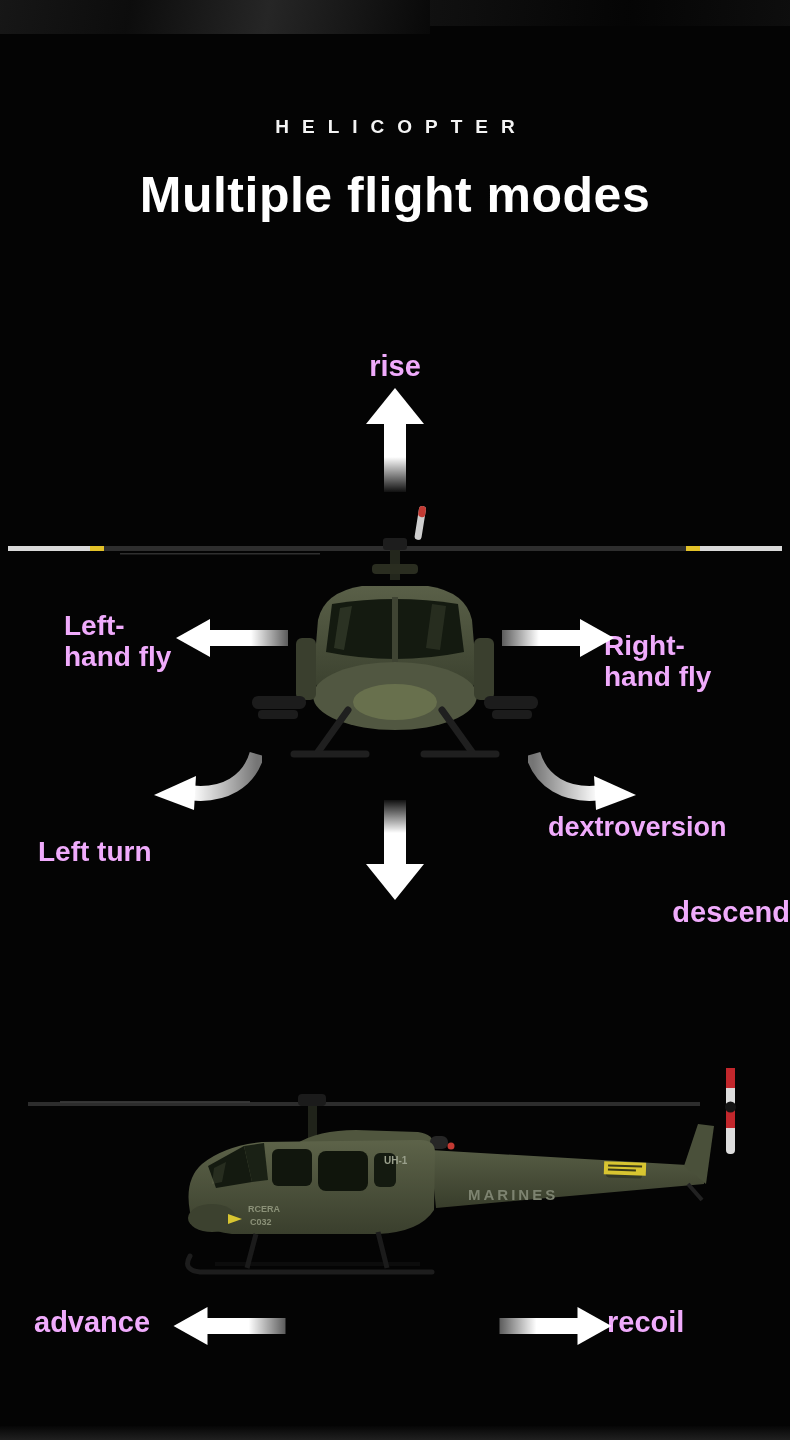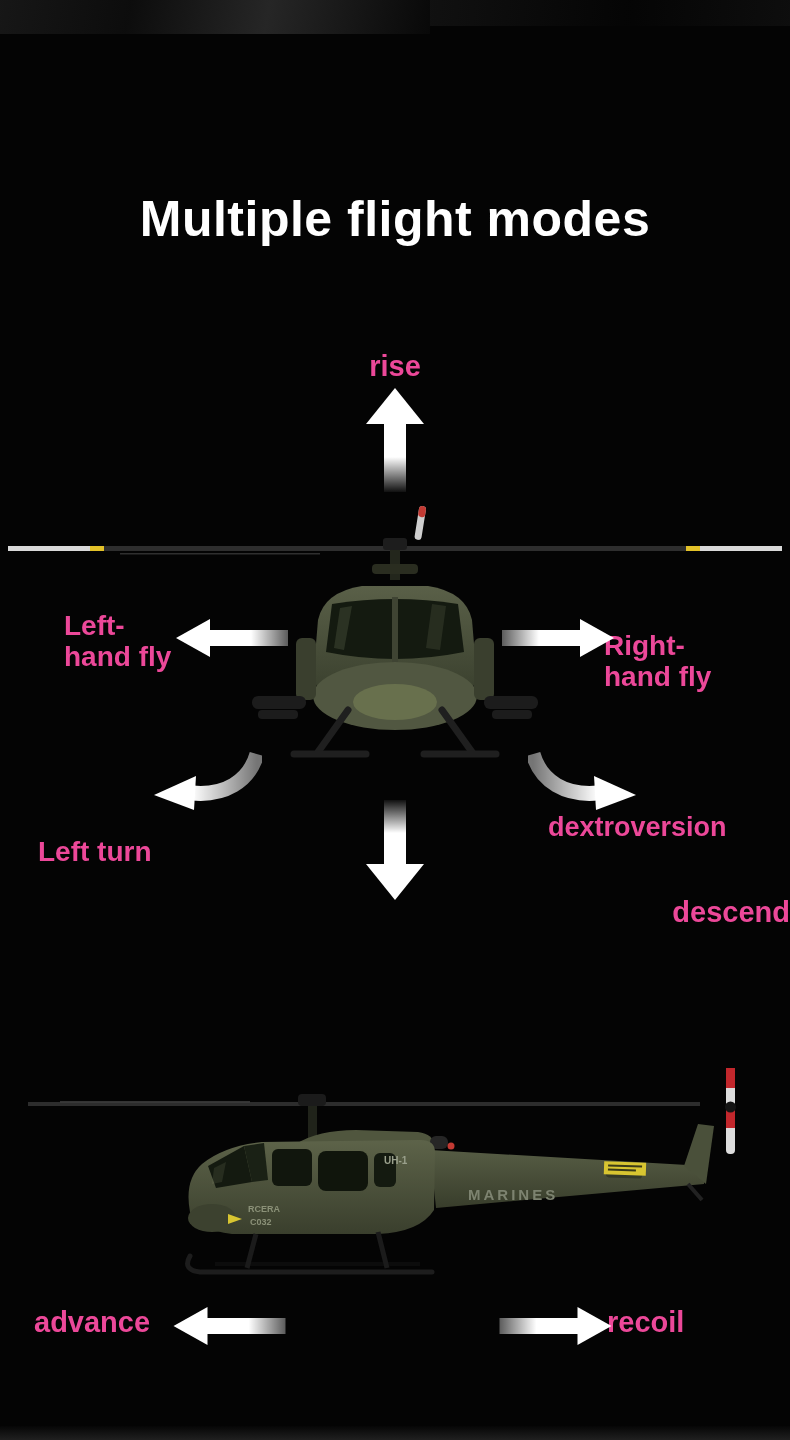--- a/index.html
+++ b/index.html
@@ -9,24 +9,24 @@
   
   .tex-top-left{position:absolute;top:0;left:0;width:430px;height:34px;opacity:.85;
     background:linear-gradient(100deg,#1a1a1a 0%,#0e0e0e 30%,#2c2c2c 62%,#090909 100%);}
   .tex-top-right{position:absolute;top:0;left:430px;width:360px;height:26px;opacity:.7;
     background:linear-gradient(95deg,#161616,#050505 55%,#121212);}
   .tex-bottom{position:absolute;bottom:0;left:0;width:790px;height:14px;
     background:linear-gradient(180deg,#060606,#202020);}
   
   .brand{position:absolute;top:116px;left:0;width:790px;text-align:center;
     font-size:19px;font-weight:600;letter-spacing:13px;text-indent:13px;color:#f4f4f4;}
-  .title{position:absolute;top:190px;left:0;width:790px;text-align:center;
+  .title{position:absolute;top:166px;left:0;width:790px;text-align:center;
     font-size:50px;font-weight:700;letter-spacing:.5px;color:#fff;}
   
-  .lbl{position:absolute;font-weight:700;color:#ec4899;white-space:nowrap;}
+  .lbl{position:absolute;font-weight:700;color:#f0abfc;white-space:nowrap;}
   .lbl-center{left:0;width:790px;text-align:center;}
   #lbl-rise{top:350px;font-size:29px;}
   #lbl-left-fly{top:610px;left:45px;font-size:28px;line-height:31px;margin-left:19px;}
   #lbl-right-fly{top:610px;left:604px;font-size:28px;line-height:31px;margin-top:20px;}
   #lbl-left-turn{top:836px;left:38px;font-size:28px;}
   #lbl-dextro{top:812px;left:548px;font-size:27px;text-align:right;}
   #lbl-descend{top:896px;font-size:29px;text-align:right;}
   #lbl-advance{top:1306px;left:34px;font-size:29px;}
   #lbl-recoil{top:1306px;left:607px;font-size:29px;}
   
@@ -46,20 +46,21 @@
 </style>
 </head>
 <body>
 
 <div class="page">
 
   <div class="tex-top-left"></div>
   <div class="tex-top-right"></div>
   <div class="tex-bottom"></div>
 
+  <div class="brand">HELICOPTER</div>
   <div class="title">Multiple flight modes</div>
 
   <div class="lbl lbl-center" id="lbl-rise">rise</div>
 
   <svg class="abs" id="arrow-rise" width="64" height="104" viewBox="0 0 64 104">
     <defs>
       <linearGradient id="gAU" x1="0" y1="0" x2="0" y2="1">
         <stop offset="0" stop-color="#fff"></stop>
           <stop offset="0.5" stop-color="#fff"></stop>
         <stop offset="1" stop-color="#fff" stop-opacity="0.05"></stop>

